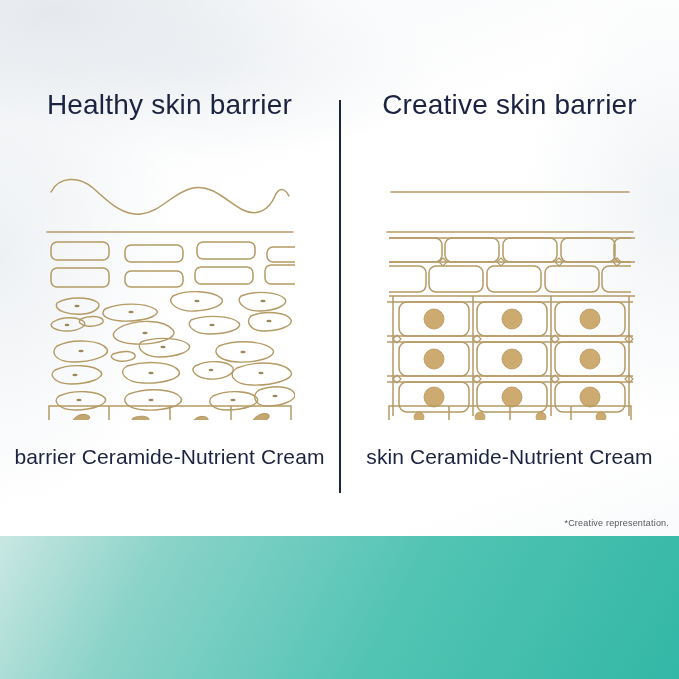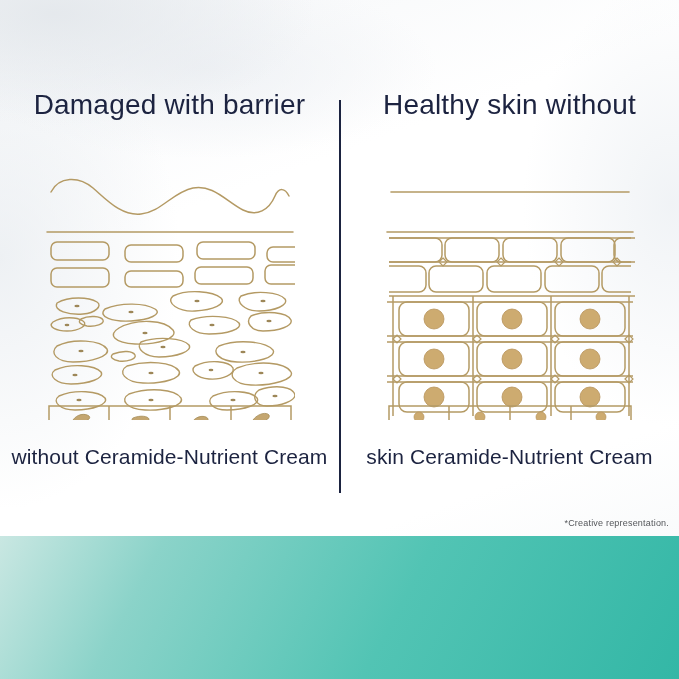--- a/index.html
+++ b/index.html
@@ -46,21 +46,21 @@
     background:linear-gradient(118deg,#c9e7e2 0%,#8bd3c9 22%,#52c4b4 58%,#33b7a6 100%);}
 </style>
 </head>
 <body>
 
 <div id="stage">
 
   <div class="bg-texture"></div>
 
   <div class="panel left">
-    <div class="title">Damaged with barrier</div>
+    <div class="title">Healthy skin barrier</div>
 
     <div class="fig">
       <svg width="250" height="250" viewBox="0 0 250 250" aria-hidden="true">
         <g fill="none" stroke="#b49a64" stroke-width="1.5" stroke-linecap="round" stroke-linejoin="round">
 
           <path d="M6,22 C14,6 34,6 48,18 C62,30 76,46 96,44 C116,42 128,22 148,18 C168,14 182,32 198,40 C212,47 224,40 230,26 C234,17 240,18 244,26"></path>
 
           <path d="M2,62 L248,62"></path>
         </g>
 
@@ -138,27 +138,27 @@
           <g fill="#c4a670" stroke="#a68d58" stroke-width=".8">
             <path d="M28,250 C32,244 40,243 44,246 C47,249 40,252 34,252 C30,252 27,252 28,250 Z"></path>
             <path d="M88,248 C95,245 103,246 104,249 C105,251 96,252 91,252 C87,252 86,249 88,248 Z"></path>
             <path d="M150,249 C155,245 162,246 163,249 C164,252 156,253 152,252 C149,252 148,250 150,249 Z"></path>
             <path d="M208,250 C213,243 222,242 224,245 C226,249 217,253 211,253 C207,253 206,252 208,250 Z"></path>
           </g>
         </g>
       </svg>
     </div>
 
-    <div class="caption">without Ceramide-Nutrient Cream</div>
+    <div class="caption">barrier Ceramide-Nutrient Cream</div>
   </div>
 
   <div class="divider"></div>
 
   <div class="panel right">
-    <div class="title">Healthy skin without</div>
+    <div class="title">Creative skin barrier</div>
 
     <div class="fig">
       <svg width="250" height="250" viewBox="0 0 250 250" aria-hidden="true">
 
         <g fill="none" stroke="#b49a64" stroke-width="1.6" stroke-linecap="round">
           <line x1="6" y1="22" x2="244" y2="22"></line>
           <line x1="2" y1="62" x2="248" y2="62"></line>
         </g>
 
         <g fill="none" stroke="#b49a64" stroke-width="1.5">

